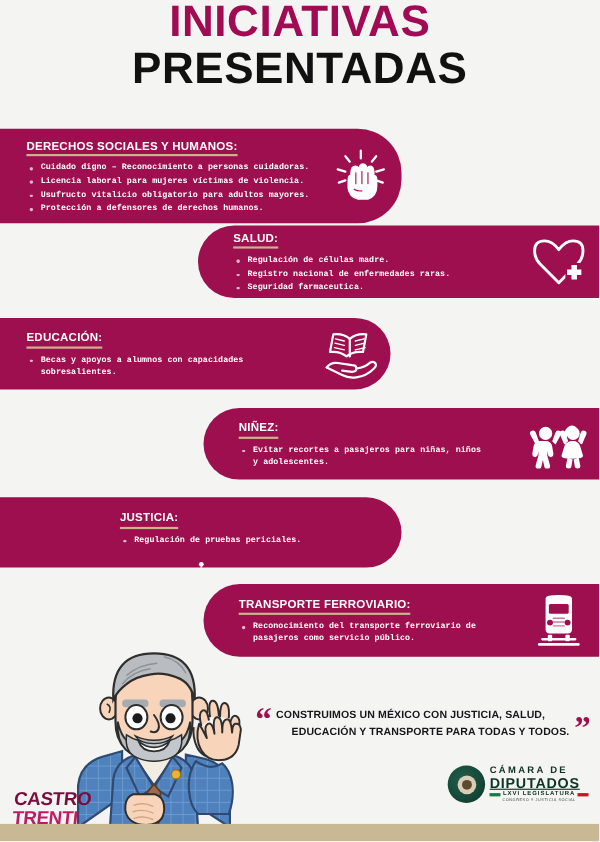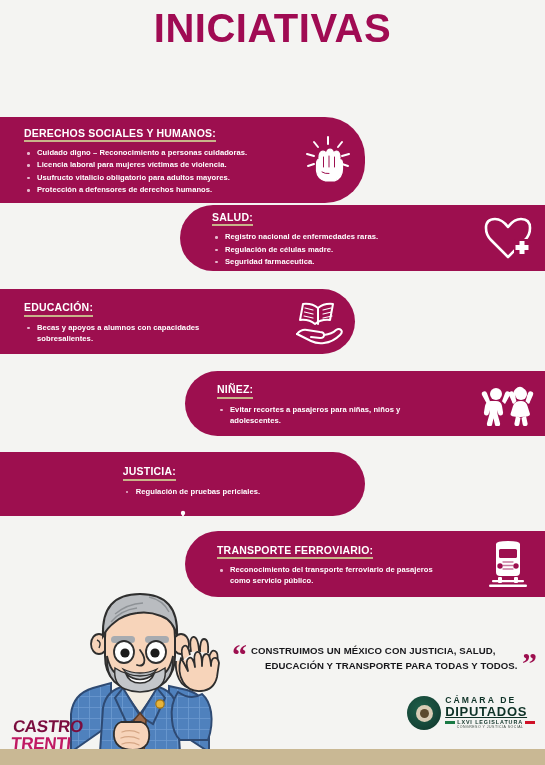--- a/index.html
+++ b/index.html
@@ -21,21 +21,21 @@
     position: relative;
     width: 545px;
     height: 765px;
     background: #f4f4f2;
     overflow: hidden;
   }
 
   
   .header {
     position: absolute;
-    top: 8px;
+    top: 0;
     left: 0;
     width: 545px;
     text-align: center;
     line-height: 1.0;
   }
   .title-1 {
     display: block;
     font-size: 40px;
     font-weight: bold;
     letter-spacing: 0.5px;
@@ -86,20 +86,21 @@
     border-bottom: 2.5px solid #c9b48a;
     padding-bottom: 1.5px;
     margin-bottom: 6px;
     text-transform: uppercase;
   }
 
   .bullets {
     list-style: none;
     margin: 0;
     padding: 0;
+    font-family: Liberation Mono, monospace;
   }
   .bullets li {
     position: relative;
     color: #ffffff;
     font-size: 7.6px;
     font-weight: bold;
     line-height: 1.42;
     padding-left: 13px;
     margin-bottom: 1.5px;
     letter-spacing: 0.05px;
@@ -275,20 +276,21 @@
     white-space: nowrap;
   }
 </style>
 </head>
 <body>
 
 <div id="page">
 
   <div class="header">
     <span class="title-1">INICIATIVAS</span>
+    <span class="title-2">PRESENTADAS</span>
   </div>
 
   <div class="card left" style="top:117px; width:365px; height:86px;">
     <div class="card-body">
       <div class="card-heading">DERECHOS SOCIALES Y HUMANOS:</div>
       <ul class="bullets">
         <li>Cuidado digno – Reconocimiento a personas cuidadoras.</li>
         <li>Licencia laboral para mujeres víctimas de violencia.</li>
         <li>Usufructo vitalicio obligatorio para adultos mayores.</li>
         <li>Protección a defensores de derechos humanos.</li>
@@ -316,22 +318,22 @@
           <path d="M20 38 q3 2 7 1.5"></path>
         </g>
       </svg>
     </div>
   </div>
 
   <div class="card right" style="top:205px; width:365px; height:66px;">
     <div class="card-body">
       <div class="card-heading">SALUD:</div>
       <ul class="bullets">
+        <li>Regulación de células madre.</li>
         <li>Registro nacional de enfermedades raras.</li>
-        <li>Regulación de células madre.</li>
         <li>Seguridad farmaceutica.</li>
       </ul>
     </div>
     <div class="card-icon">
       <svg width="48" height="46" viewBox="0 0 48 46" fill="none">
         <path d="M24 42 L7 25 q-5-5-5-12 q0-9 9-9 q7 0 13 8 q6-8 13-8 q9 0 9 9 q0 7-5 12 L24 42 Z" stroke="#ffffff" stroke-width="2.6" stroke-linejoin="round" fill="none"></path>
         <g fill="#ffffff">
           <rect x="30" y="24" width="16" height="16" rx="1.5" fill="#9d0f4f"></rect>
           <path d="M35.5 26 h5 v4 h4 v5 h-4 v4 h-5 v-4 h-4 v-5 h4 Z"></path>
         </g>

